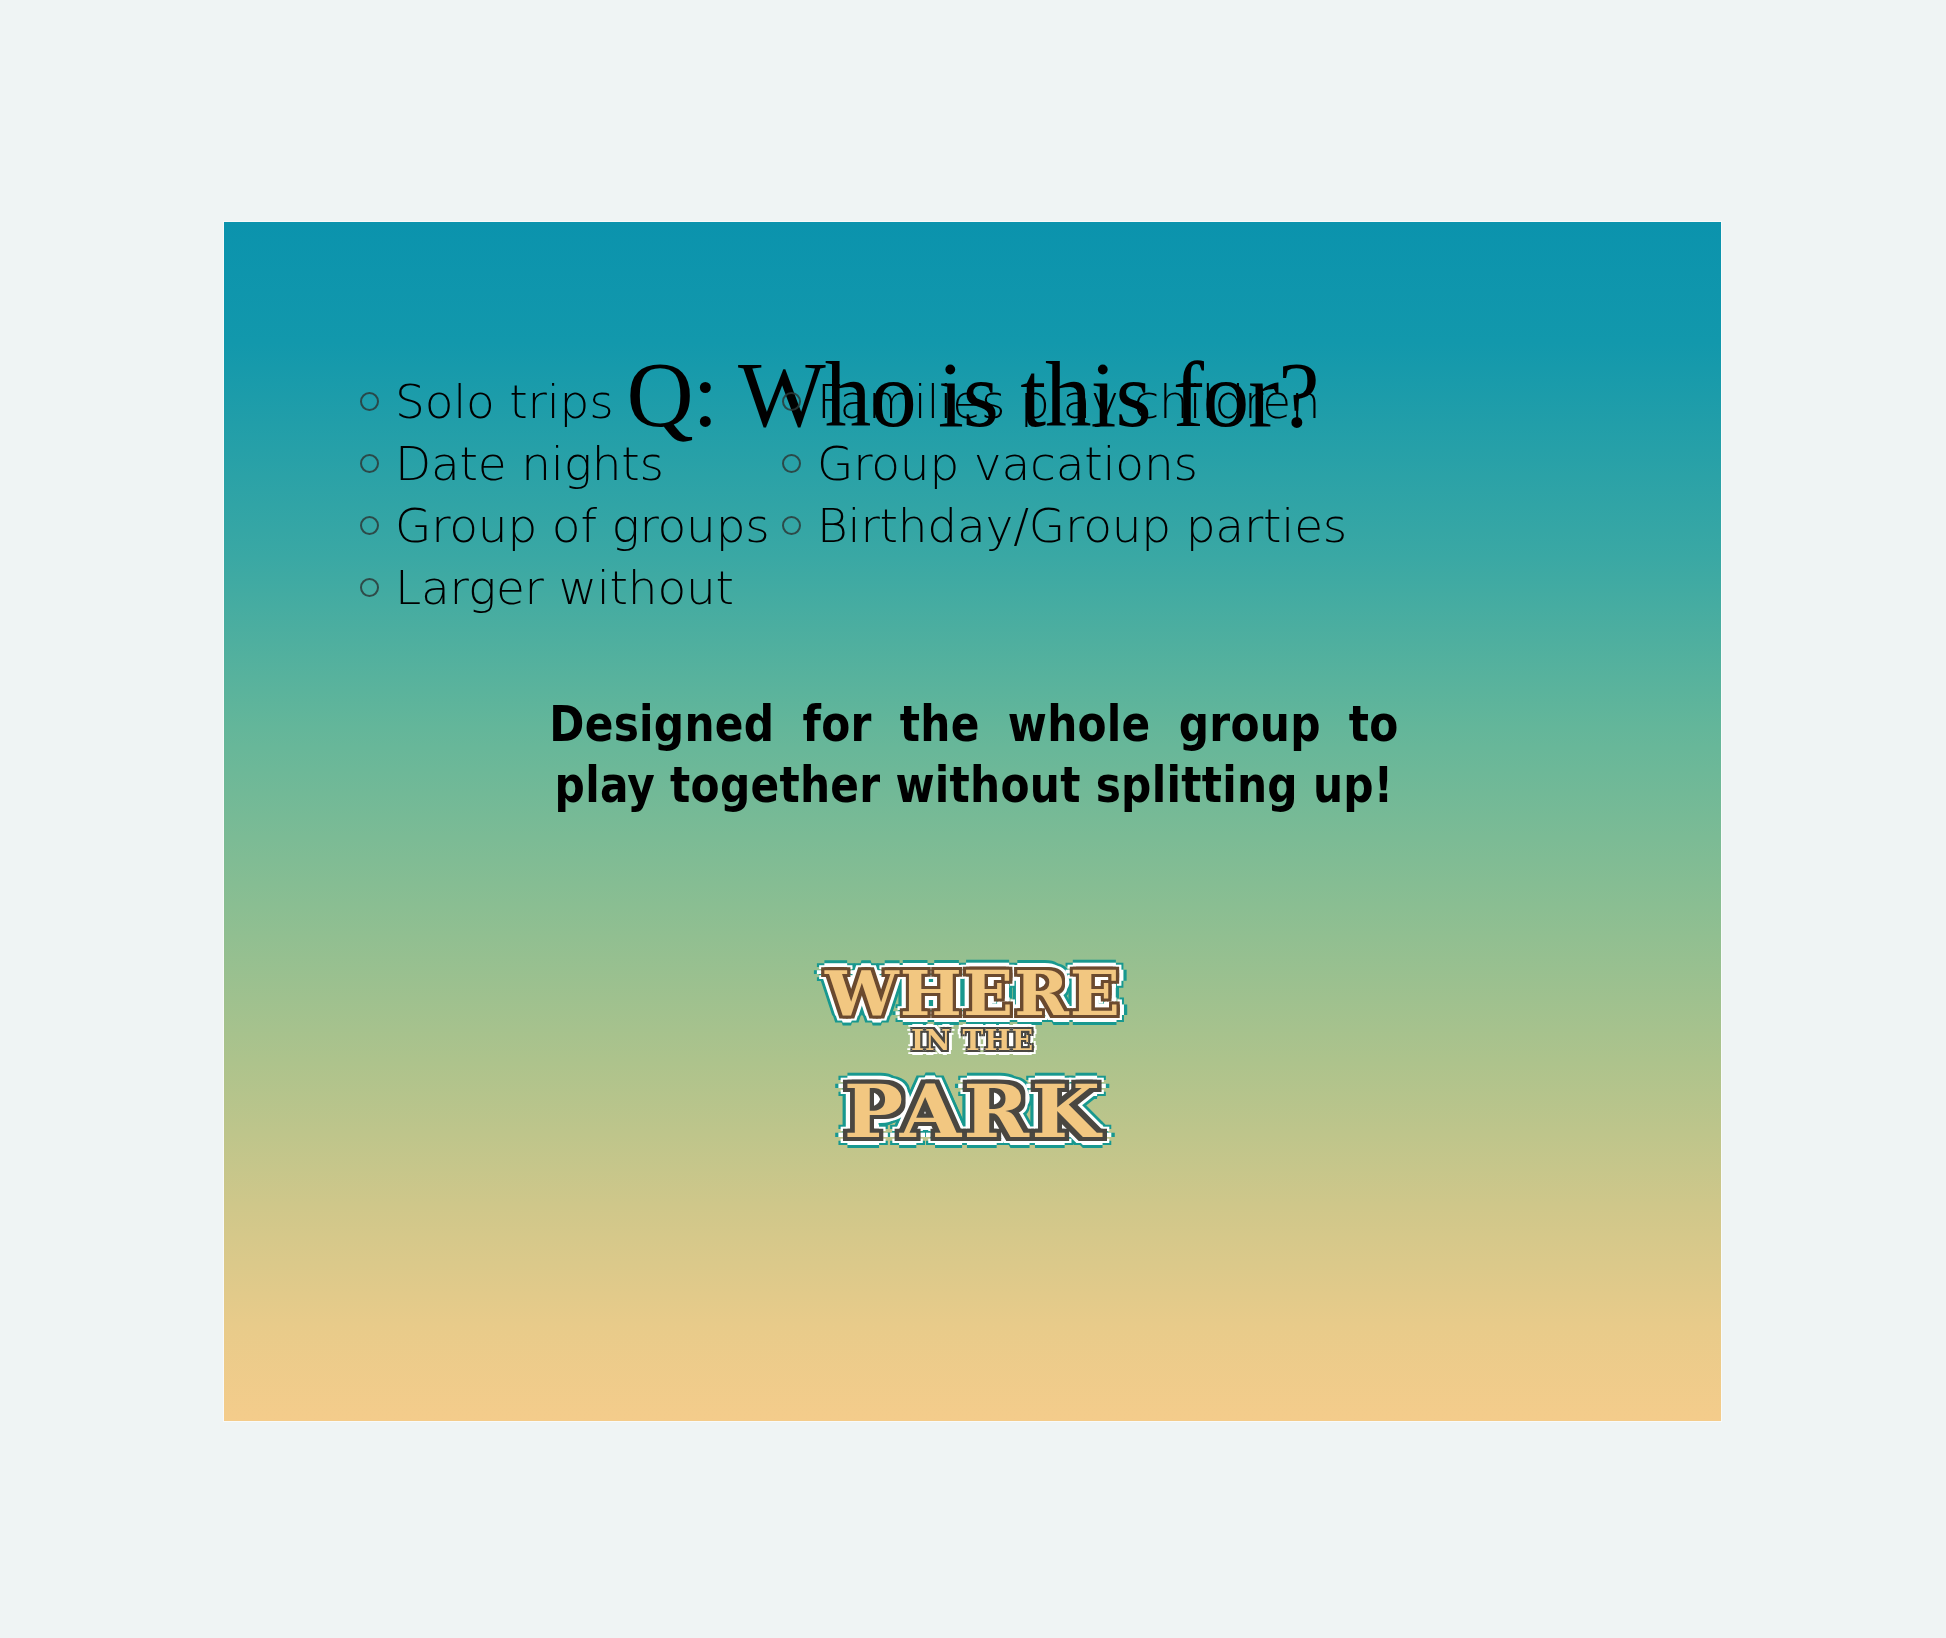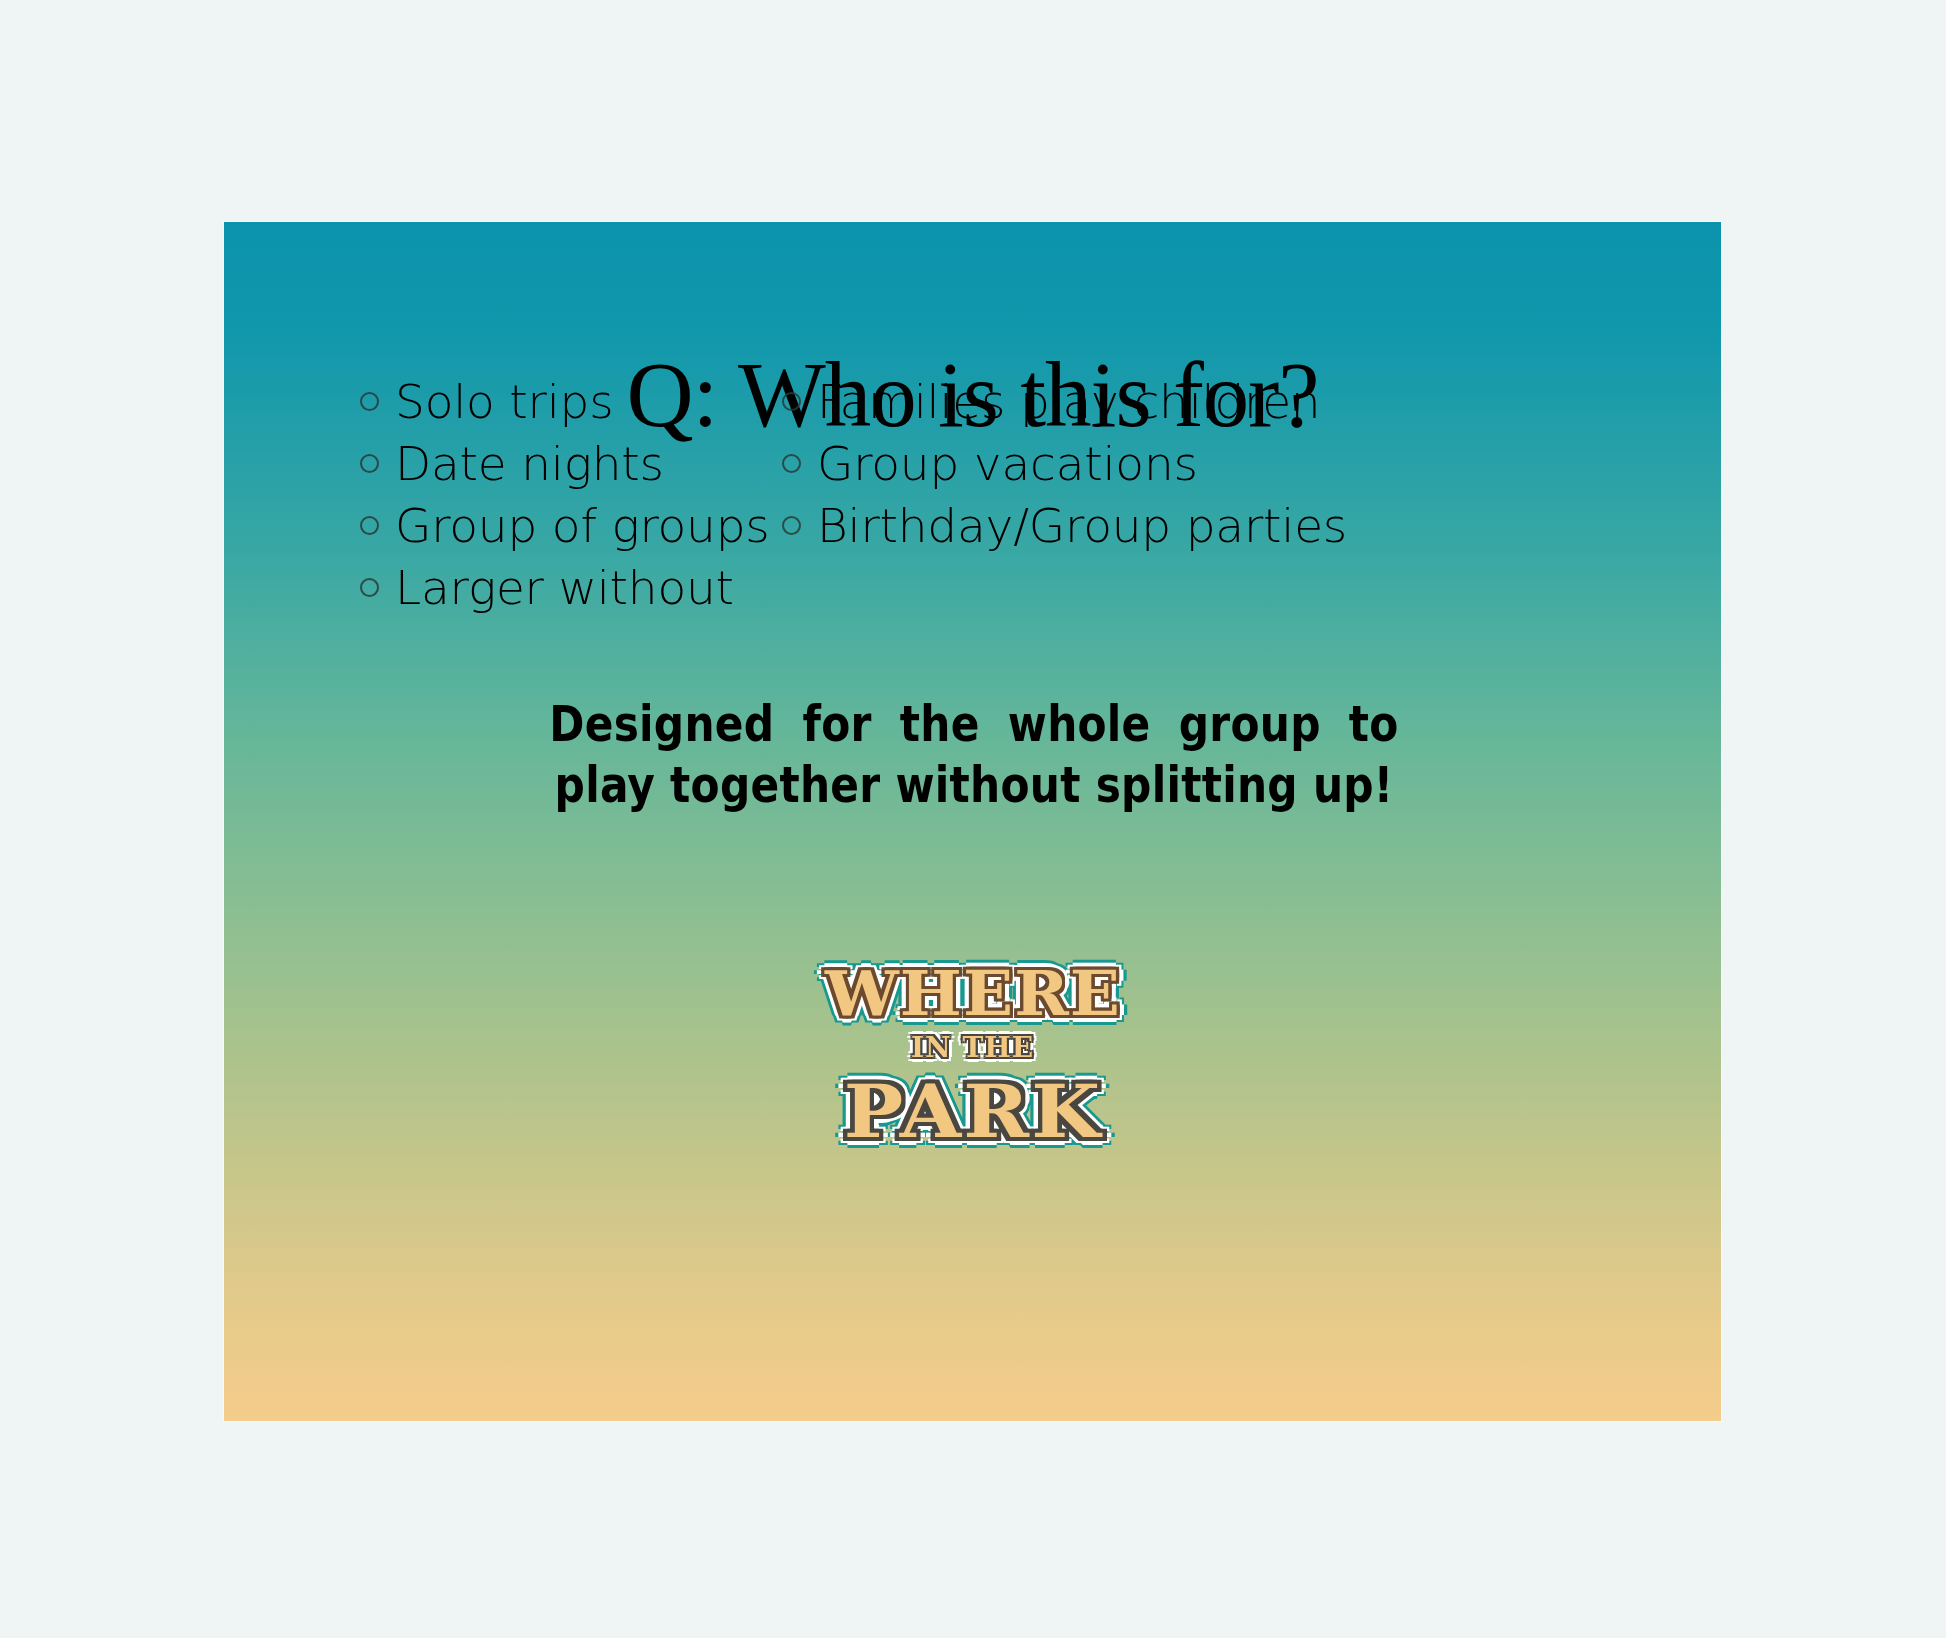--- a/index.html
+++ b/index.html
@@ -154,21 +154,21 @@
        0 -7px 0 #ffffff, 0  7px 0 #ffffff,
       -5px -5px 0 #ffffff, 5px -5px 0 #ffffff,
       -5px 5px 0 #ffffff,  5px 5px 0 #ffffff,
       -10px 0 0 #18988f, 10px 0 0 #18988f,
        0 -10px 0 #18988f, 0 10px 0 #18988f,
       -7px -7px 0 #18988f, 7px -7px 0 #18988f,
       -7px 7px 0 #18988f,  7px 7px 0 #18988f;
     transform: scaleX(1.06);
   }
   .logo-inthe {
-    top: 74px;
+    top: 67px;
     font-family: "DejaVu Serif", serif;
     font-weight: bold;
     font-size: 28px;
     letter-spacing: 1px;
     color: #f2c781;
     text-shadow:
       -2px 0 0 #4a4741,  2px 0 0 #4a4741,
        0 -2px 0 #4a4741, 0  2px 0 #4a4741,
       -2px -2px 0 #4a4741, 2px -2px 0 #4a4741,
       -2px 2px 0 #4a4741,  2px 2px 0 #4a4741,

